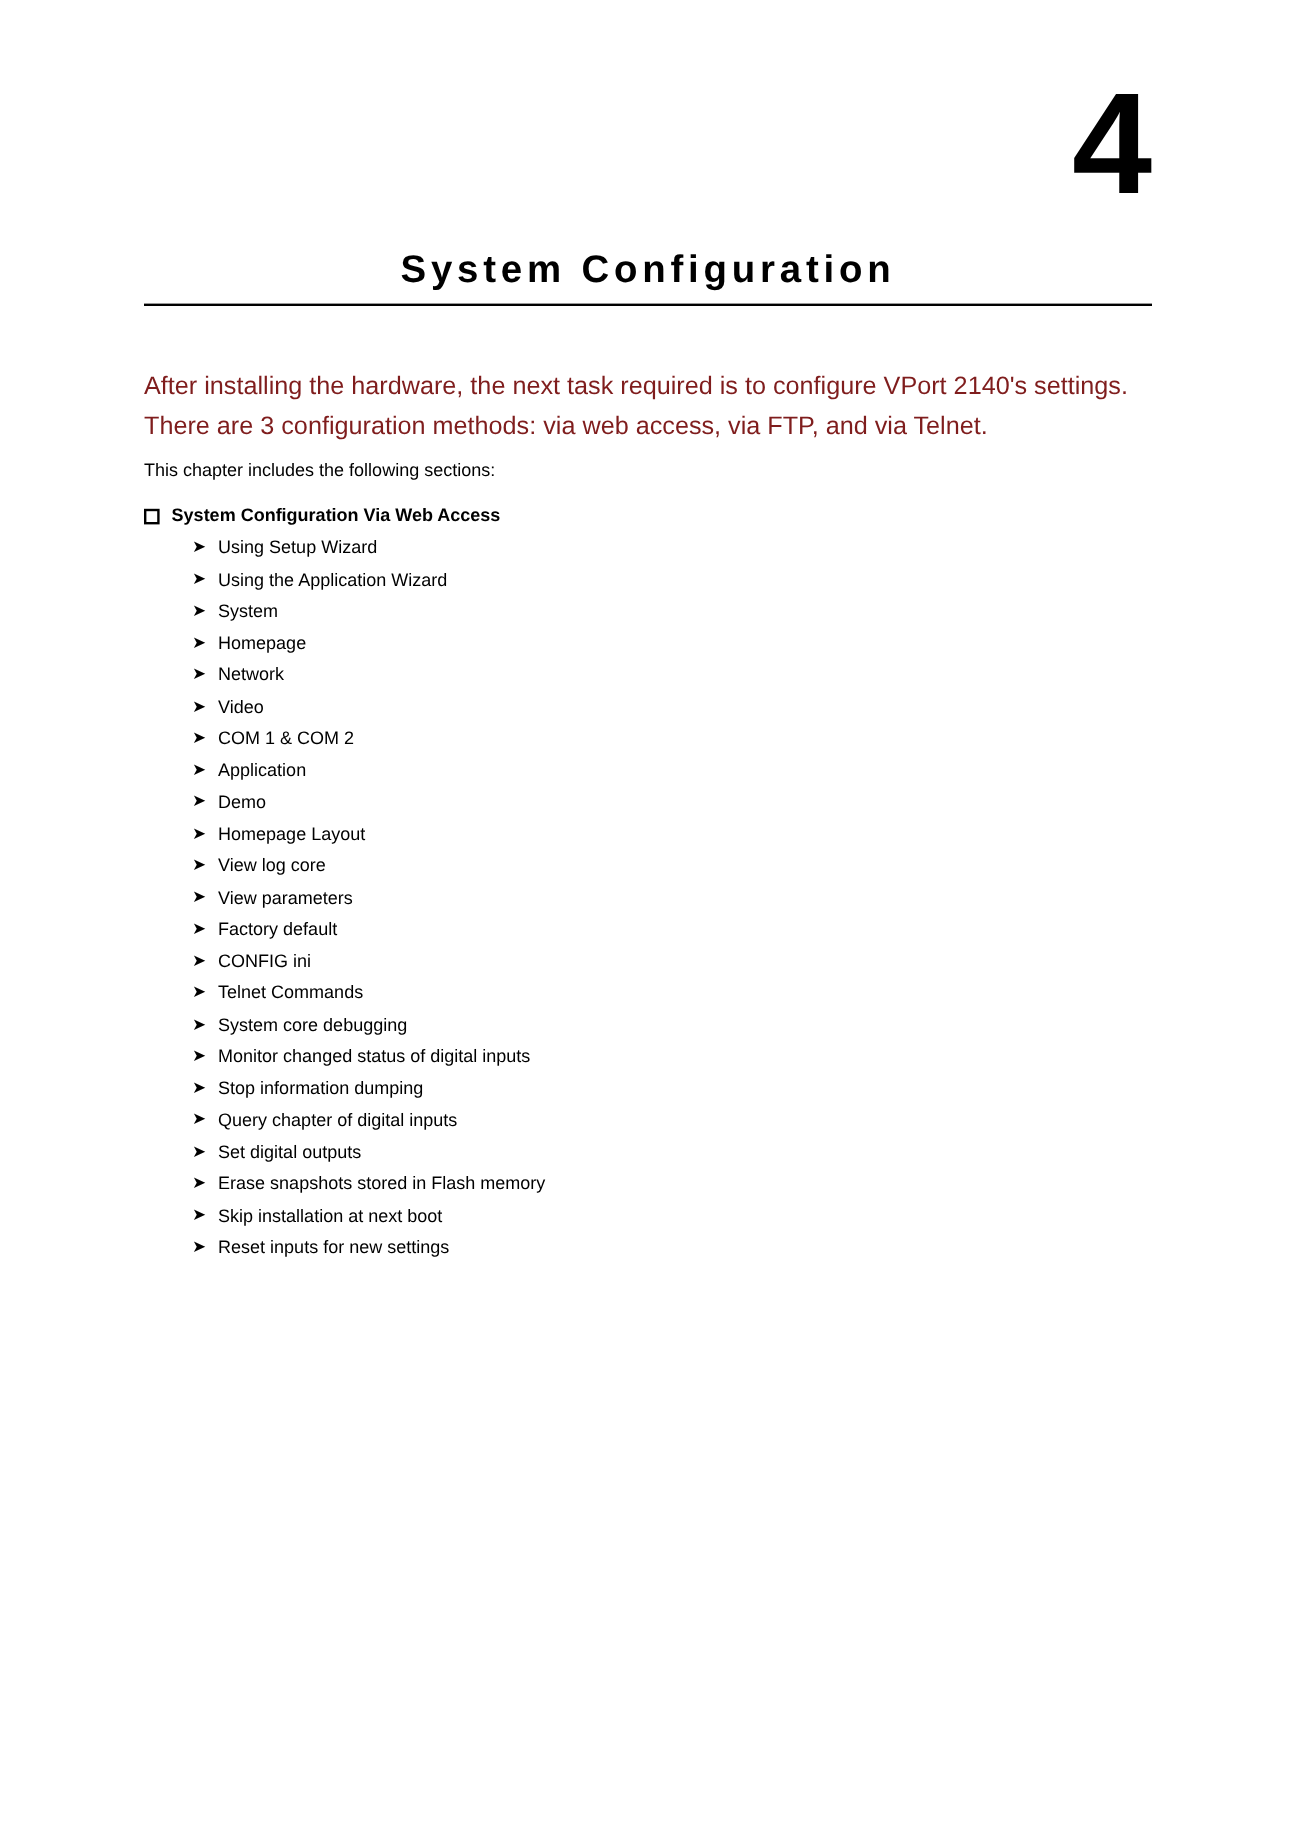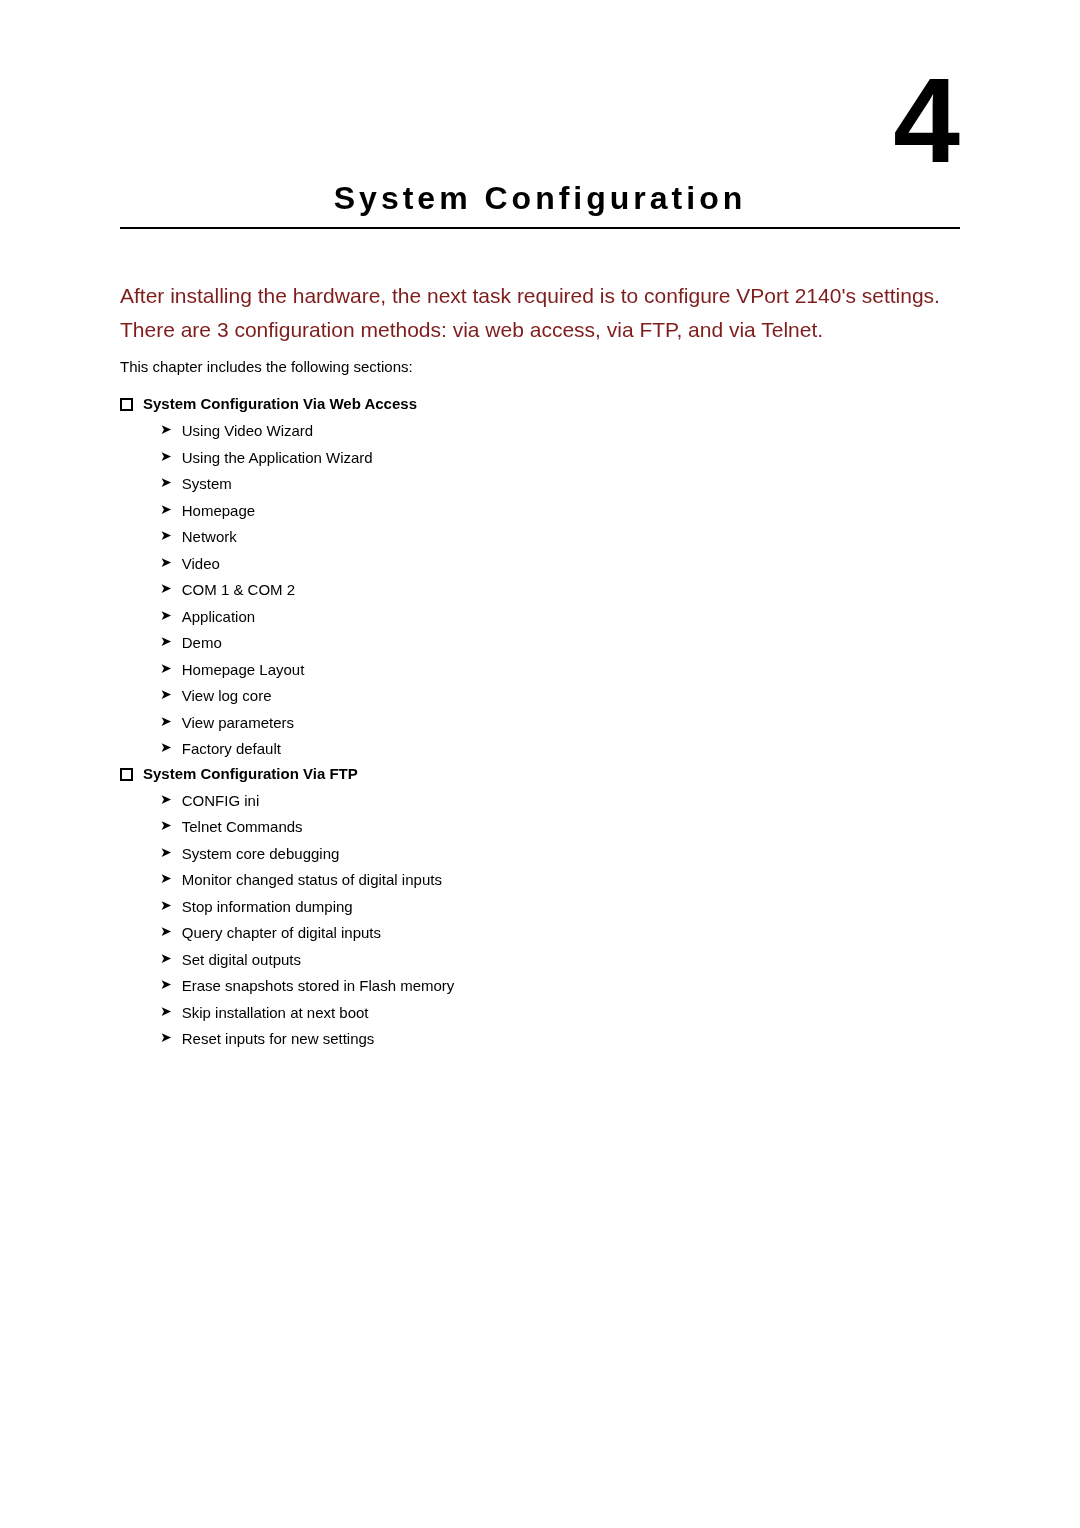--- a/index.html
+++ b/index.html
@@ -38,40 +38,41 @@
     .chapter-title {
       font-size: 32px;
       font-weight: bold;
       text-align: center;
       color: #000000;
       letter-spacing: 4px;
       font-family: Arial, Helvetica, sans-serif;
       padding-bottom: 10px;
       border-bottom: 2px solid #000000;
       margin-bottom: 50px;
+      margin-top: 26px;
     }
 
     .intro-text {
       font-size: 21px;
       line-height: 1.6;
       margin-bottom: 12px;
       color: #7f1d1d;
     }
 
     .sections-intro {
       font-size: 15px;
       margin-bottom: 20px;
       color: #000000;
     }
 
     .section-header {
       display: flex;
       align-items: flex-start;
       margin-bottom: 8px;
-      margin-top: 4px;
+      margin-top: 16px;
     }
 
     .square-bullet {
       display: inline-block;
       width: 13px;
       height: 13px;
       border: 2px solid #000000;
       margin-right: 10px;
       margin-top: 3px;
       flex-shrink: 0;
@@ -123,21 +124,21 @@
   <p class="sections-intro">This chapter includes the following sections:</p>
 
   <div id="sections-container">
   <div class="section-header">
         <span class="square-bullet"></span>
         <span class="section-header-text">System Configuration Via Web Access</span>
       </div>
       <div class="sub-items">
         <div class="sub-item">
           <span class="arrow-bullet">➤</span>
-          <span class="sub-item-text">Using Video Wizard</span>
+          <span class="sub-item-text">Using Setup Wizard</span>
         </div>
         <div class="sub-item">
           <span class="arrow-bullet">➤</span>
           <span class="sub-item-text">Using the Application Wizard</span>
         </div>
         <div class="sub-item">
           <span class="arrow-bullet">➤</span>
           <span class="sub-item-text">System</span>
         </div>
         <div class="sub-item">
@@ -174,24 +175,20 @@
         </div>
         <div class="sub-item">
           <span class="arrow-bullet">➤</span>
           <span class="sub-item-text">View parameters</span>
         </div>
         <div class="sub-item">
           <span class="arrow-bullet">➤</span>
           <span class="sub-item-text">Factory default</span>
         </div>
       </div>
-      <div class="section-header">
-        <span class="square-bullet"></span>
-        <span class="section-header-text">System Configuration Via FTP</span>
-      </div>
       <div class="sub-items">
         <div class="sub-item">
           <span class="arrow-bullet">➤</span>
           <span class="sub-item-text">CONFIG ini</span>
         </div>
       </div>
       <div class="sub-items">
         <div class="sub-item">
           <span class="arrow-bullet">➤</span>
           <span class="sub-item-text">Telnet Commands</span>

